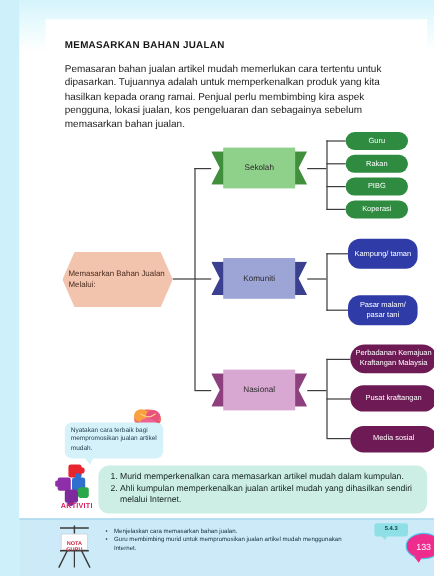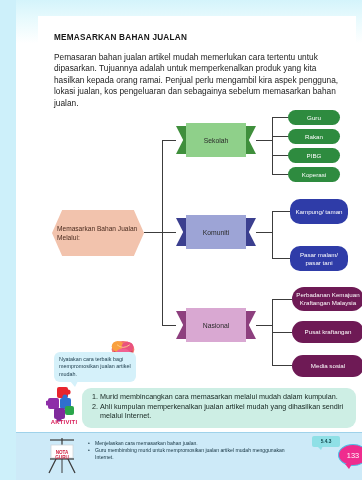--- a/index.html
+++ b/index.html
@@ -155,21 +155,21 @@
   }
 </style>
 </head>
 <body>
 
 <div id="page">
 
   <div class="sheet"></div>
 
   <div class="page-title">MEMASARKAN BAHAN JUALAN</div>
-  <div class="intro">Pemasaran bahan jualan artikel mudah memerlukan cara tertentu untuk dipasarkan. Tujuannya adalah untuk memperkenalkan produk yang kita hasilkan kepada orang ramai. Penjual perlu mengambil kira aspek pengguna, lokasi jualan, kos pengeluaran dan sebagainya sebelum memasarkan bahan jualan.</div>
+  <div class="intro">Pemasaran bahan jualan artikel mudah memerlukan cara tertentu untuk dipasarkan. Tujuannya adalah untuk memperkenalkan produk yang kita hasilkan kepada orang ramai. Penjual perlu membimbing kira aspek pengguna, lokasi jualan, kos pengeluaran dan sebagainya sebelum memasarkan bahan jualan.</div>
 
   <div class="diagram">
 
     <div class="node" style="left:36px; top:210px;">
       <div class="hex">
         <span>Memasarkan Bahan Jualan Melalui:</span>
       </div>
     </div>
 
     <div class="ln h" style="left:128px; top:232px; width:18px;"></div>
@@ -276,21 +276,21 @@
     <circle cx="2" cy="17" r="2.6" fill="#8e2ea8"></circle>
     <rect x="14" y="12" width="11" height="11" rx="2" fill="#2f6fd0"></rect>
     <circle cx="19" cy="11" r="2.6" fill="#2f6fd0"></circle>
     <rect x="8" y="22" width="11" height="11" rx="2" fill="#7f2a9c"></rect>
     <circle cx="13" cy="33" r="2.6" fill="#7f2a9c"></circle>
     <rect x="19" y="20" width="9" height="9" rx="2" fill="#2aa64b"></rect>
   </svg>
   <div class="aktiviti-label">AKTIVITI</div>
   <div class="aktiviti-box">
     <ol>
-      <li>Murid membincangkan cara memasarkan melalui mudah dalam kumpulan.</li>
+      <li>Murid memperkenalkan cara memasarkan artikel mudah dalam kumpulan.</li>
       <li>Ahli kumpulan memperkenalkan jualan artikel mudah yang dihasilkan sendiri melalui Internet.</li>
     </ol>
   </div>
 
   <div class="footer">
     <div class="rule"></div>
   </div>
 
   <svg class="nota-icon" viewBox="0 0 36 38">
     <line x1="6" y1="4" x2="30" y2="4" stroke="#3a3a3a" stroke-width="1.2"></line>

